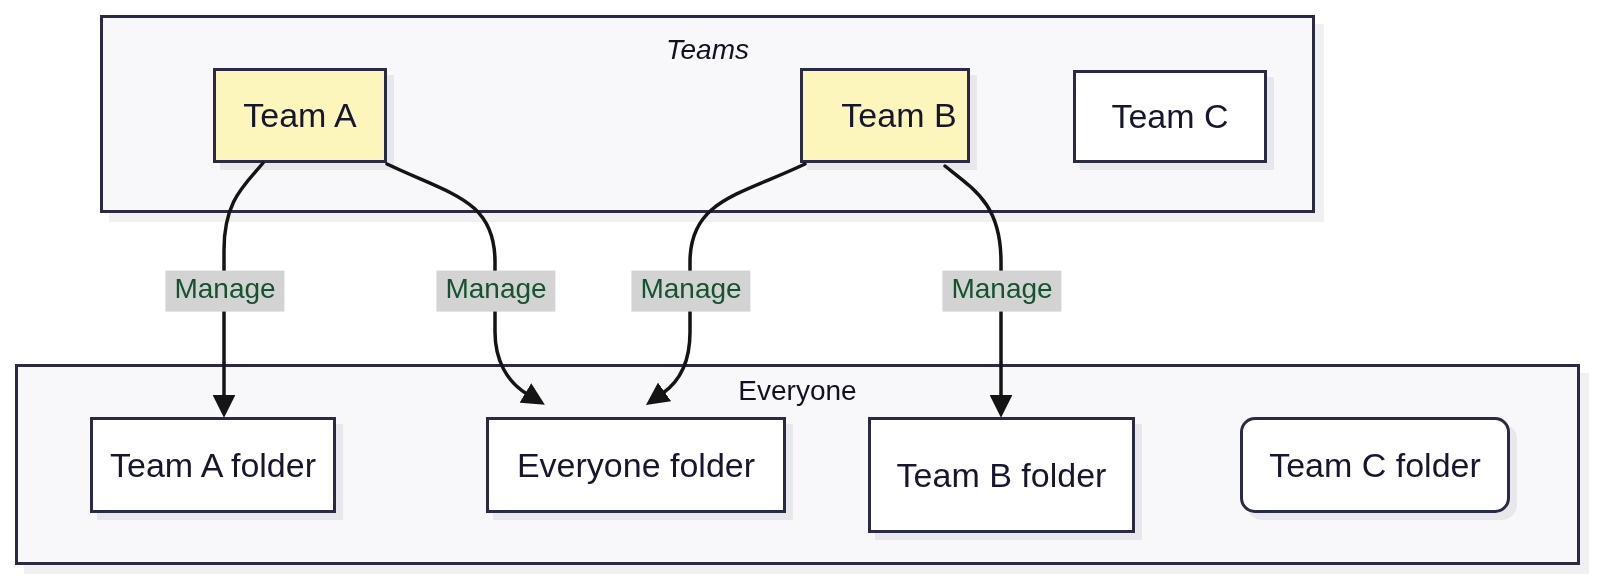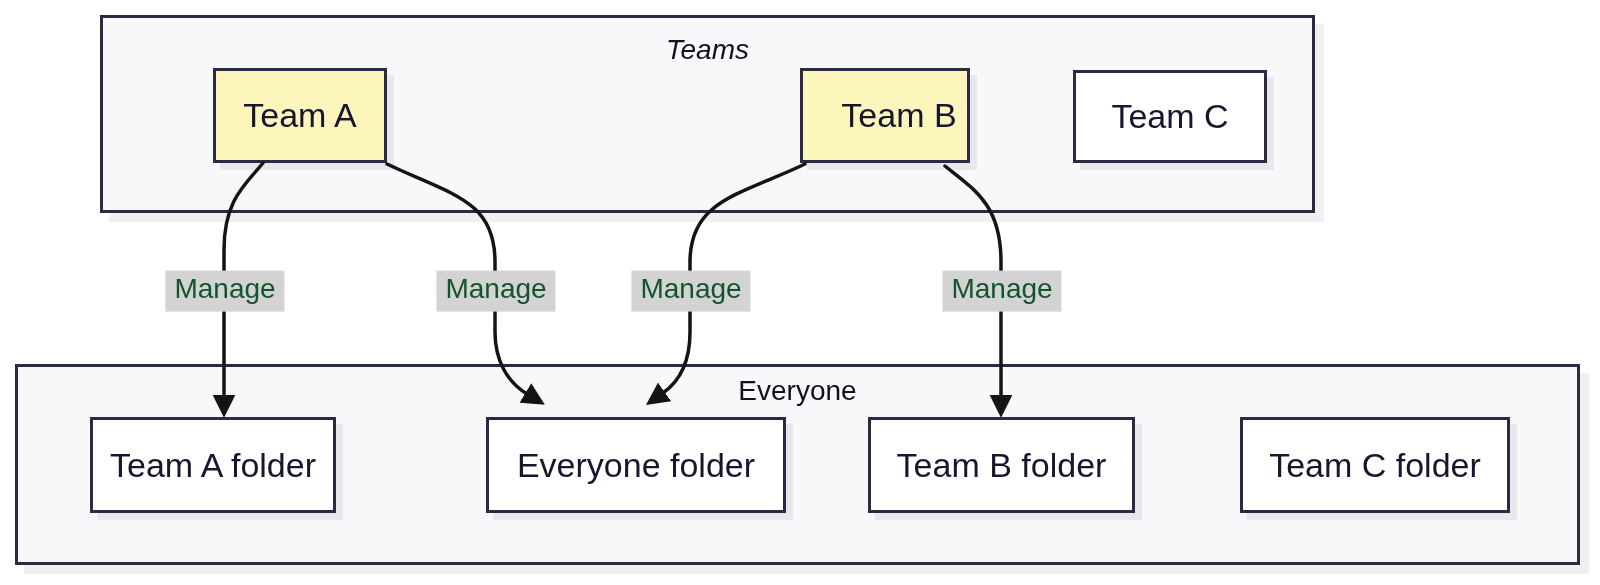--- a/index.html
+++ b/index.html
@@ -47,22 +47,22 @@
     font-size: 34px;
     color: #16162e;
     white-space: nowrap;
   }
   .node.highlight { background: #fcf6bd; }
   .node-team-a { left: 213px;  top: 68px;  width: 174px; height: 95px; }
   .node-team-b { left: 800px;  top: 68px;  width: 170px; height: 95px; padding-left: 28px; }
   .node-team-c { left: 1073px; top: 70px;  width: 194px; height: 93px; }
   .node-folder-a  { left: 90px;   top: 417px; width: 246px; height: 96px; }
   .node-everyone  { left: 462px;  top: 417px; width: 300px; height: 96px; margin-left: 24px; }
-  .node-folder-b  { left: 868px;  top: 417px; width: 267px; height: 96px; }
-  .node-folder-c  { left: 1240px; top: 417px; width: 270px; height: 96px; }
+  .node-folder-b  { left: 868px;  top: 417px; width: 267px; height: 116px; }
+  .node-folder-c  { left: 1240px; top: 417px; width: 270px; height: 96px; border-radius: 15px; }
   .edge-layer {
     position: absolute;
     left: 0; top: 0;
     width: 1600px;
     height: 585px;
     pointer-events: none;
   }
   .edge-layer path.edge {
     fill: none;
     stroke: #141414;

